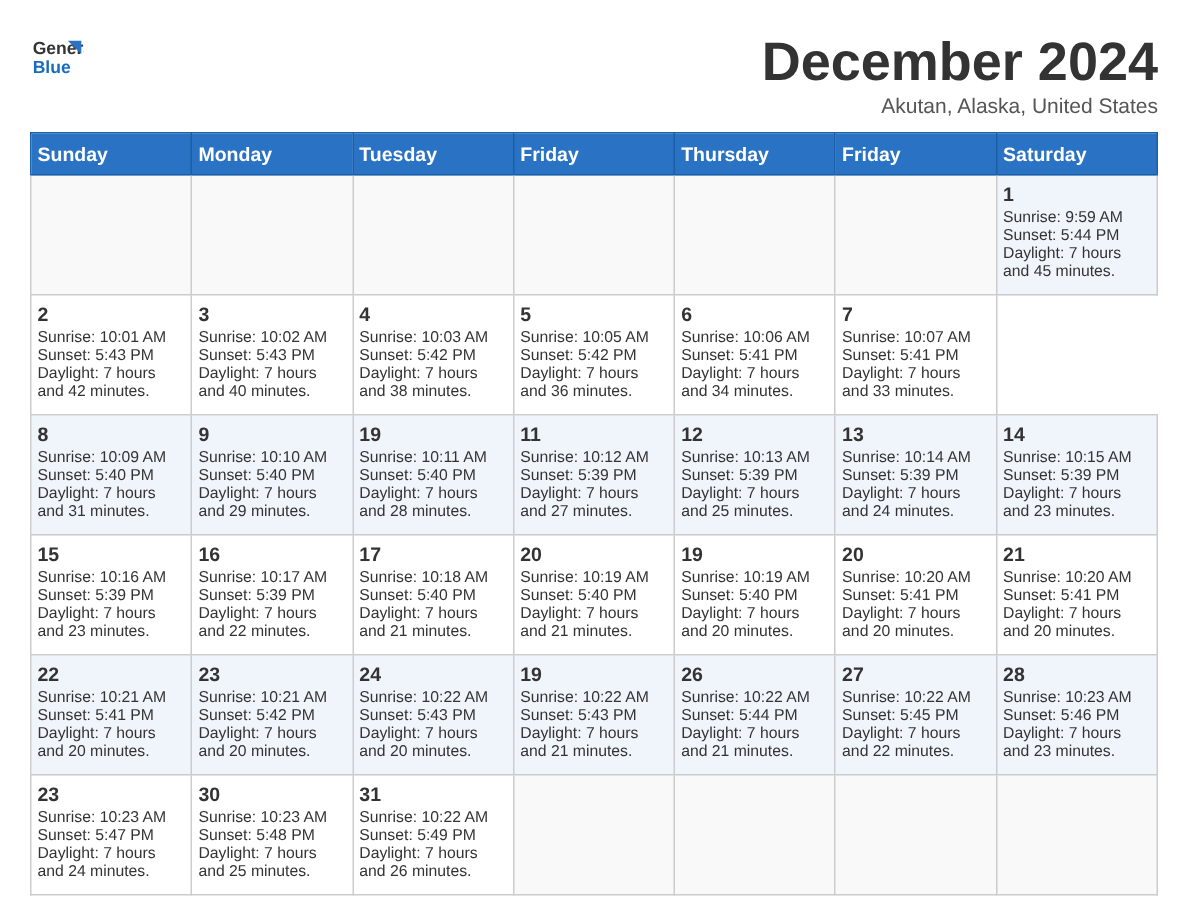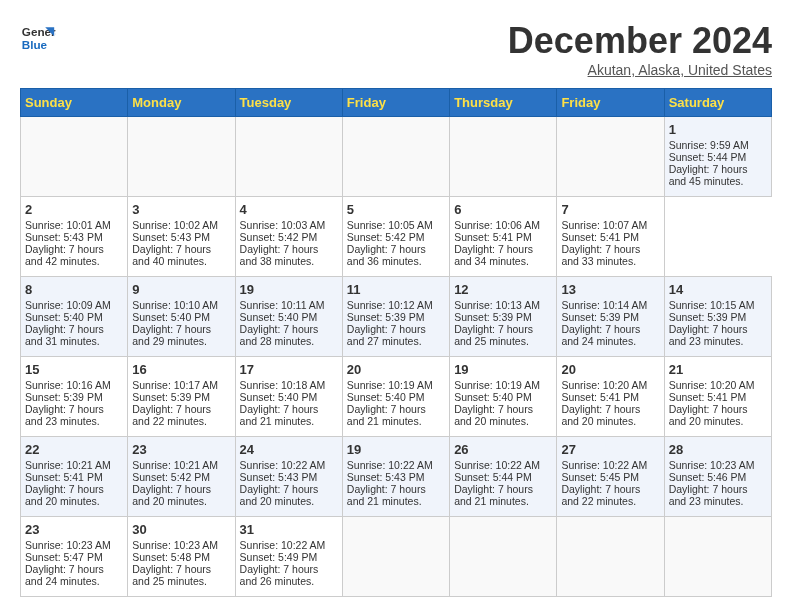--- a/index.html
+++ b/index.html
@@ -29,30 +29,29 @@
       text-align: right;
     }
     .month-title {
       font-size: 36px;
       font-weight: bold;
       color: #333;
     }
     .location {
       font-size: 14px;
       color: #555;
-      text-decoration: underline;
     }
     table {
       width: 100%;
       border-collapse: collapse;
       table-layout: fixed;
     }
     thead tr th {
       background-color: #2a72c3;
-      color: #fde047;
+      color: #ffffff;
       font-size: 13px;
       font-weight: bold;
       padding: 6px 4px;
       text-align: left;
       border: 1px solid #1a5fa8;
     }
     tbody tr td {
       vertical-align: top;
       padding: 5px 4px;
       font-size: 10.5px;

